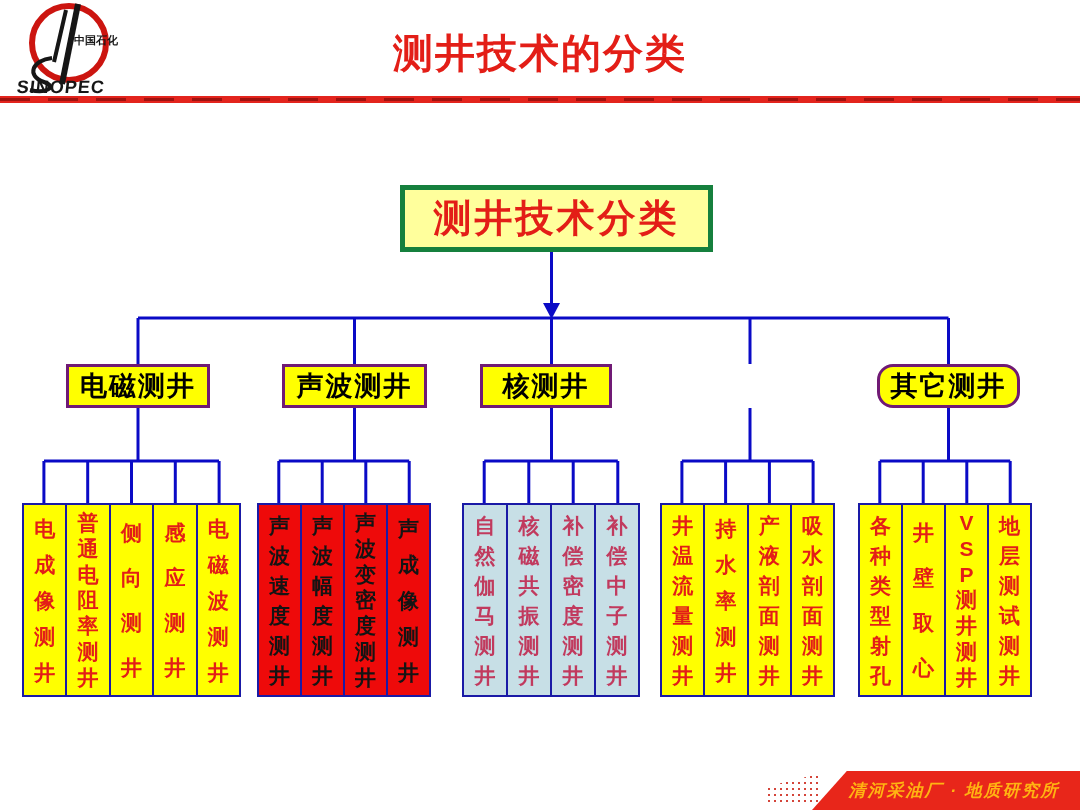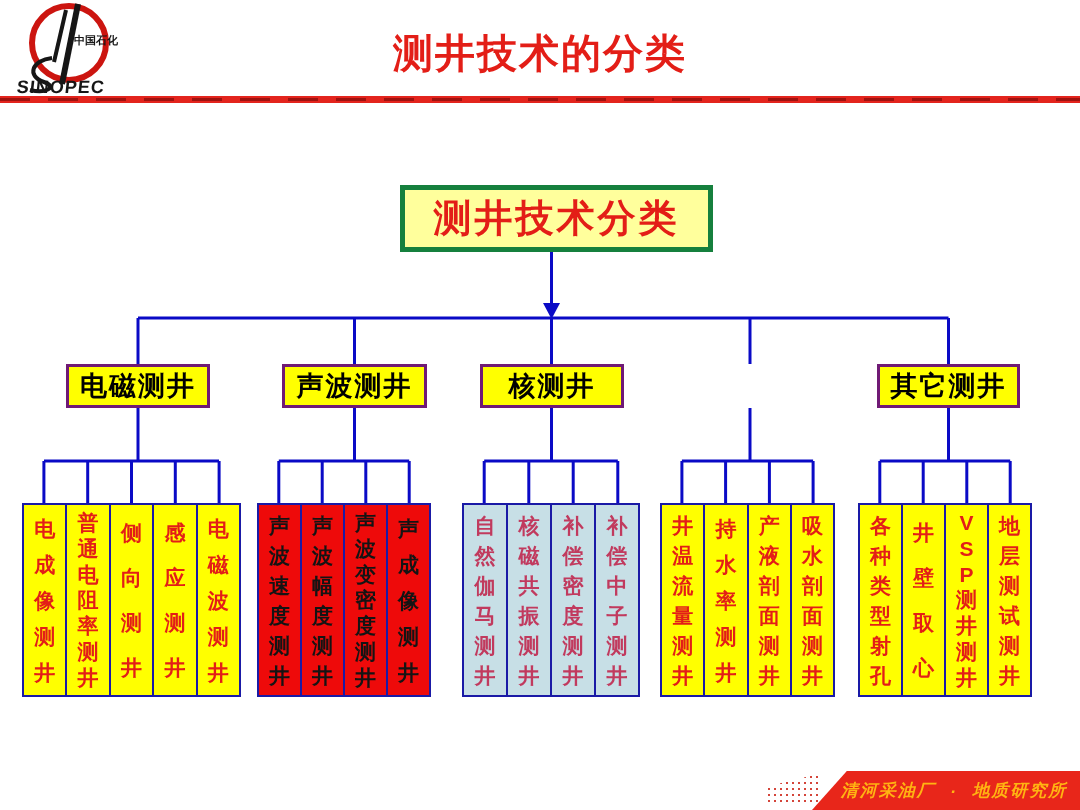--- a/index.html
+++ b/index.html
@@ -24,23 +24,23 @@
   .root-box{position:absolute;left:400px;top:185px;width:303px;height:57px;
             background:#ffff9c;border:5px solid #15803d;display:flex;align-items:center;
             justify-content:center;font-size:38px;font-weight:bold;color:#e31e17;letter-spacing:3px;}
 
   
   .cat{position:absolute;top:364px;height:44px;background:#ffff00;border:3px solid #701a75;
        box-sizing:border-box;display:flex;align-items:center;justify-content:center;
        font-size:27px;font-weight:bold;color:#000000;letter-spacing:2px;}
   #cat1{left:66px;width:144px;}
   #cat2{left:282px;width:145px;}
-  #cat3{left:480px;width:144px;}
+  #cat3{left:480px;width:132px;}
   #cat4{left:677px;width:146px;}
-  #cat5{left:877px;width:143px;}
+  #cat5{left:877px;width:143px;border-radius:16px;}
 
   
   .group{position:absolute;top:503px;height:194px;display:flex;box-sizing:border-box;
          border:2px solid #1a1aa6;}
   .cell{flex:1 1 0;display:flex;flex-direction:column;justify-content:space-around;
         align-items:center;padding:5px 0;box-sizing:border-box;
         font-size:21px;font-weight:bold;line-height:1;}
   .cell + .cell{border-left:2px solid #1a1aa6;}
   .scheme-yellow{background:#ffff00;}
   .scheme-yellow .cell{color:#e31e17;}
@@ -51,21 +51,21 @@
   #grp1{left:22px;width:219px;}
   #grp2{left:257px;width:174px;}
   #grp3{left:462px;width:178px;}
   #grp4{left:660px;width:175px;}
   #grp5{left:858px;width:174px;}
 
   
   #banner{position:absolute;left:812px;top:771px;width:268px;height:39px;background:#e8261a;
           clip-path:polygon(13% 0,100% 0,100% 100%,0 100%);
           display:flex;align-items:center;justify-content:center;}
-  #banner span{font-family:Liberation Mono, monospace;font-style:italic;font-weight:bold;
+  #banner span{font-family:Liberation Sans, sans-serif;font-style:italic;font-weight:bold;
           color:#ffb412;font-size:17px;letter-spacing:2px;white-space:nowrap;padding-left:16px;}
   #banner-dots{position:absolute;left:766px;top:774px;width:52px;height:32px;
           background-image:radial-gradient(circle,#d4453a 1.2px,transparent 1.4px);
           background-size:6px 6px;clip-path:polygon(0 40%,100% 0,100% 100%,0 100%);}
 </style>
 </head>
 <body>
 
 <div id="slide">
 

